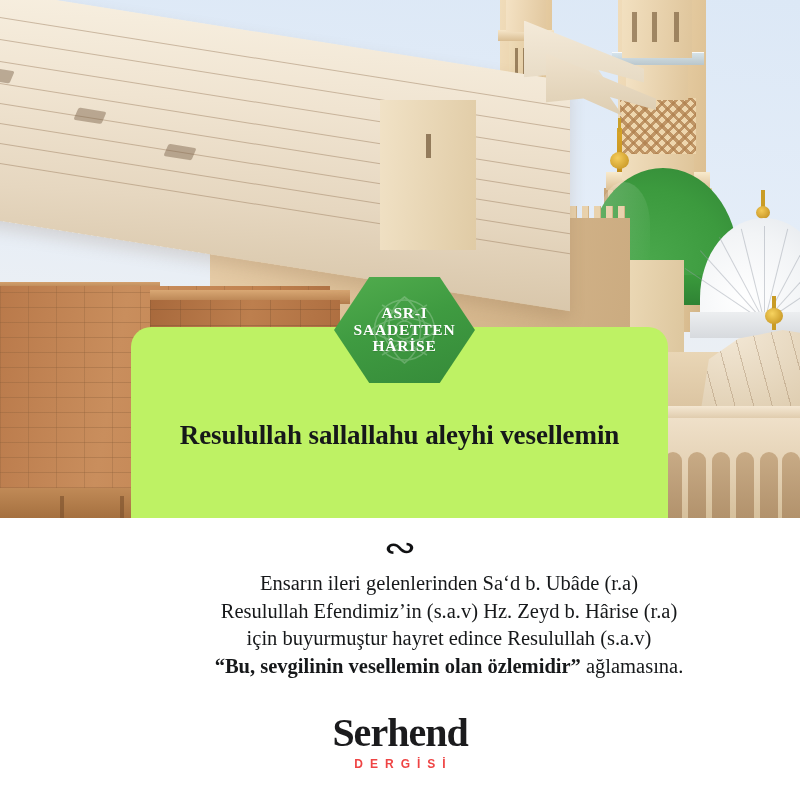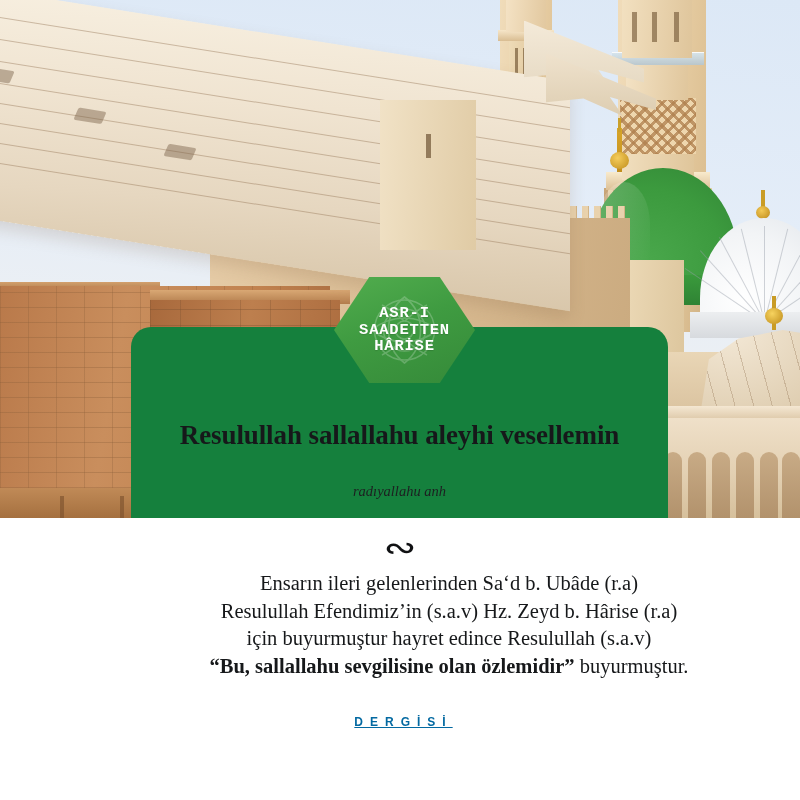--- a/index.html
+++ b/index.html
@@ -299,38 +299,38 @@
     background:rgba(200,206,214,.9);transform:rotate(-14deg);
   }
   .crane2{
     position:absolute;left:586px;top:246px;width:3px;height:86px;
     background:rgba(196,204,212,.85);transform:rotate(10deg);
   }
 
   
   .card{
     position:absolute;left:131px;top:327px;width:537px;height:191px;
-    background:#15803d;border-radius:20px 20px 0 0;
+    background:#bef264;border-radius:20px 20px 0 0;
   }
 
   
   .badge{
     position:absolute;left:334px;top:277px;width:141px;height:106px;
     background:linear-gradient(160deg,#52ad4e 0%,#3f9b41 45%,#358a39 100%);
     clip-path:polygon(25% 0%,75% 0%,100% 50%,75% 100%,25% 100%,0% 50%);
     display:flex;flex-direction:column;align-items:center;justify-content:center;
   }
   .badge-pattern{
     position:absolute;left:0;top:0;width:100%;height:100%;
     opacity:.22;
   }
   .badge-text{
     position:relative;z-index:2;
     color:#ffffff;
-    font-family:Liberation Mono, monospace;
+    font-family:Liberation Serif, serif;
     font-weight:700;
     font-size:15.5px;
     line-height:16.5px;
     letter-spacing:.8px;
     text-align:center;
     text-shadow:0 1px 1px rgba(0,0,0,.12);
   }
 
   
   .title{
@@ -387,23 +387,22 @@
     line-height:42px;
     letter-spacing:-1px;
     color:#1b1b1d;
   }
   .logo-sub{
     margin-top:3px;
     font-family:"Liberation Sans", sans-serif;
     font-weight:700;
     font-size:12px;
     letter-spacing:7px;
-    color:#0369a1;
+    color:#ef4444;
     text-indent:7px;
-    text-decoration:underline;
   }
 </style>
 </head>
 <body>
 
 <div class="poster">
 
   <div class="photo">
     <div class="sky"></div>
 
@@ -507,21 +506,20 @@
     </div>
     <div class="canopy-col">
         <i></i>
       </div>
     <div class="canopy-tip"></div>
     <div class="canopy-tip2"></div>
   </div>
 
   <div class="card">
     <div class="title">Resulullah sallallahu aleyhi vesellemin</div>
-    <div class="honorific">radıyallahu anh</div>
   </div>
 
   <div class="badge">
     <svg class="badge-pattern" viewBox="0 0 141 106" preserveAspectRatio="none">
       <g fill="none" stroke="#ffffff" stroke-width="1.6">
         <circle cx="70.5" cy="53" r="30"></circle>
         <circle cx="70.5" cy="53" r="21"></circle>
         <path d="M70.5 20 q16 12 16 33 q0 21 -16 33 q-16 -12 -16 -33 q0 -21 16 -33Z"></path>
         <path d="M37 53 q16 -12 33.5 -12 q17.5 0 33.5 12 q-16 12 -33.5 12 q-17.5 0 -33.5 -12Z"></path>
         <path d="M48 28 q12 6 22 16 M93 28 q-12 6 -22 16 M48 78 q12 -6 22 -16 M93 78 q-12 -6 -22 -16"></path>
@@ -537,22 +535,23 @@
 
   <div class="lower">
 
     <div class="ornament">∾</div>
 
     <div class="body-text">
       <div>Ensarın ileri gelenlerinden Sa‘d b. Ubâde (r.a)</div>
       <div>Resulullah Efendimiz’in (s.a.v) Hz. Zeyd b. Hârise (r.a)</div>
       <div>için buyurmuştur hayret edince Resulullah (s.a.v)</div>
       <div>
-        <span class="bold">“Bu, sallallahu sevgilisine olan özlemidir”</span><span> buyurmuştur.</span>
+        <span class="bold">“Bu, sevgilinin vesellemin olan özlemidir”</span><span> ağlamasına.</span>
       </div>
     </div>
 
     <div class="logo">
+      <div class="logo-word">Serhend</div>
       <div class="logo-sub">DERGİSİ</div>
     </div>
   </div>
 
 </div>
 
 </body></html>

